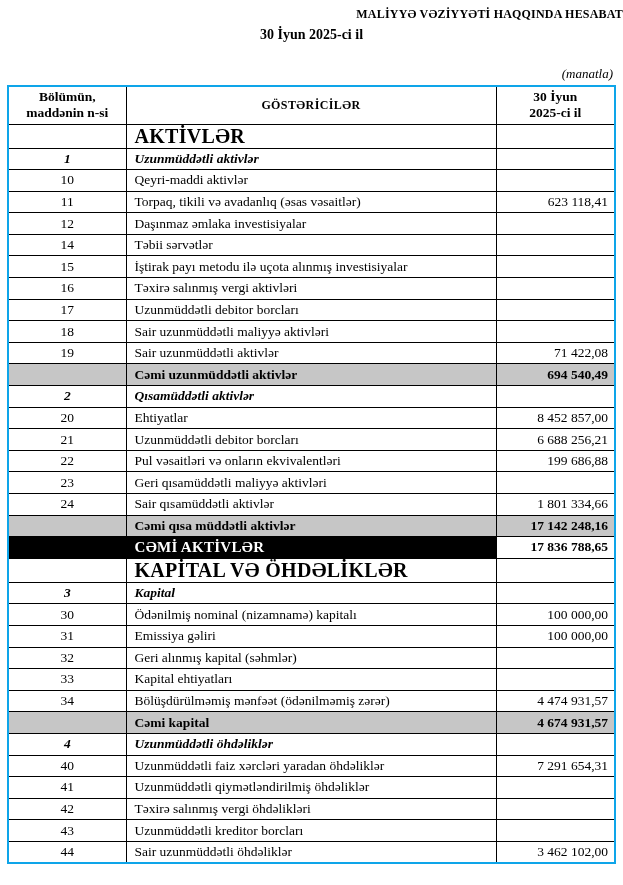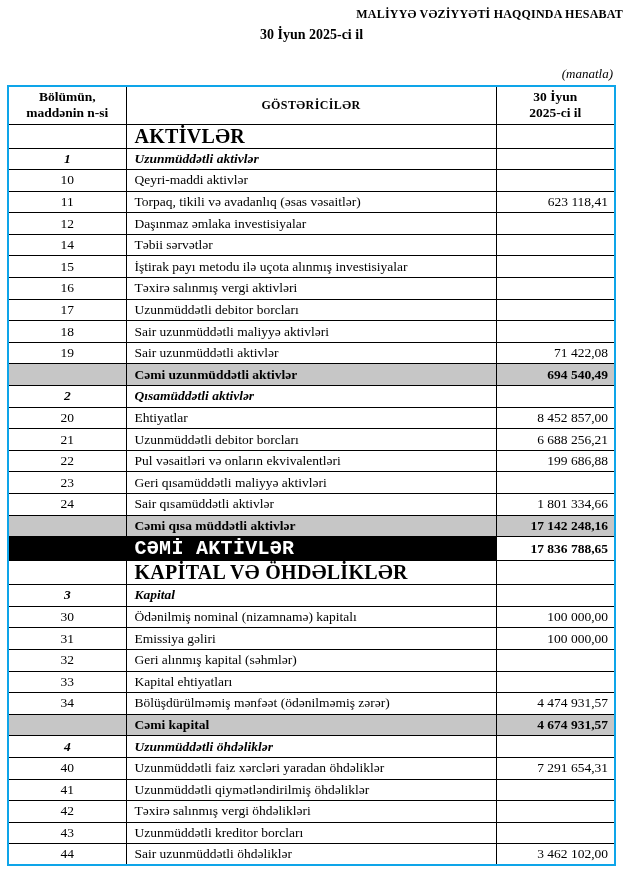--- a/index.html
+++ b/index.html
@@ -22,21 +22,21 @@
   th.h-indicators { font-size: 12px; letter-spacing: 0.4px; }
   td.c-num   { text-align: center; }
   td.c-label { text-align: left; padding-left: 8px; white-space: nowrap; }
   td.c-value { text-align: right; padding-right: 6px; white-space: nowrap; }
   tr.row-section td.c-label { font-weight: 700; font-size: 20px; letter-spacing: 0.3px; }
   tr.row-subsection td.c-label,
   tr.row-subsection td.c-num { font-weight: 700; font-style: italic; }
   tr.row-total td { background: #c6c6c6; font-weight: 700; }
   tr.row-grand td.c-num,
   tr.row-grand td.c-label { background: #000; color: #fff; font-weight: 700; }
-  tr.row-grand td.c-label { font-size: 20px; letter-spacing: 0.3px; font-family: Liberation Mono, monospace; }
+  tr.row-grand td.c-label { font-size: 15px; letter-spacing: 0.3px; }
   tr.row-grand td.c-value { font-weight: 700; }
 </style>
 </head>
 <body>
 
 <div class="page">
   <div class="title">MALİYYƏ VƏZİYYƏTİ HAQQINDA HESABAT</div>
   <div class="subtitle">30 İyun 2025-ci il</div>
   <div class="manat">(manatla)</div>
 

